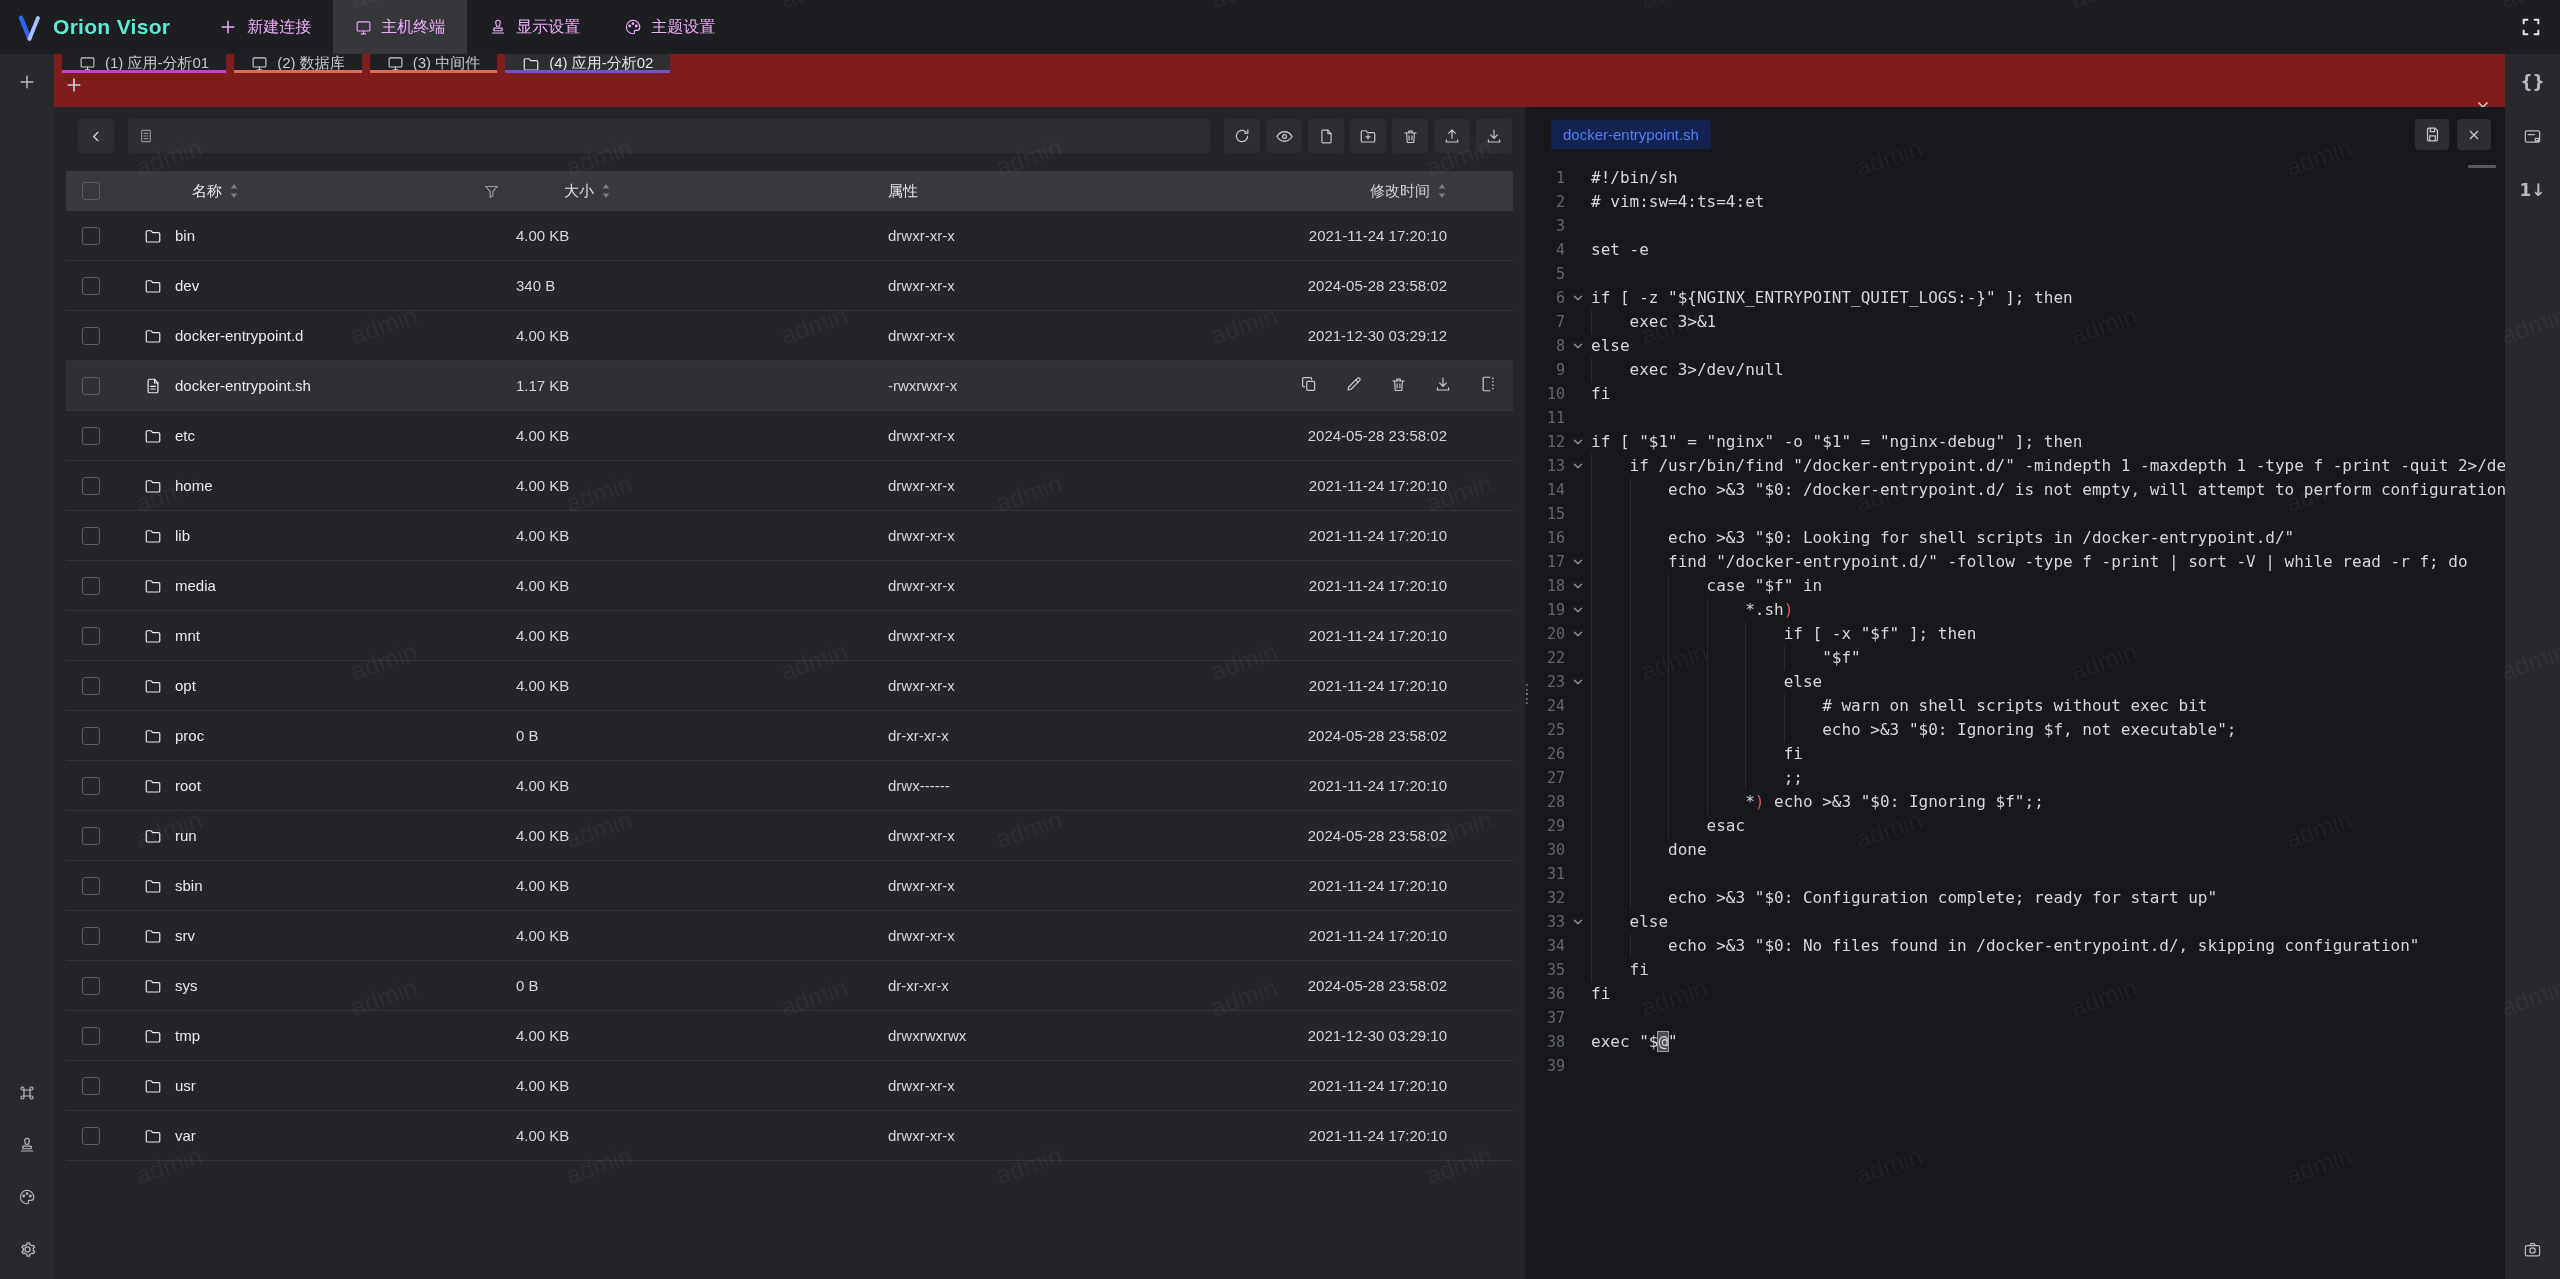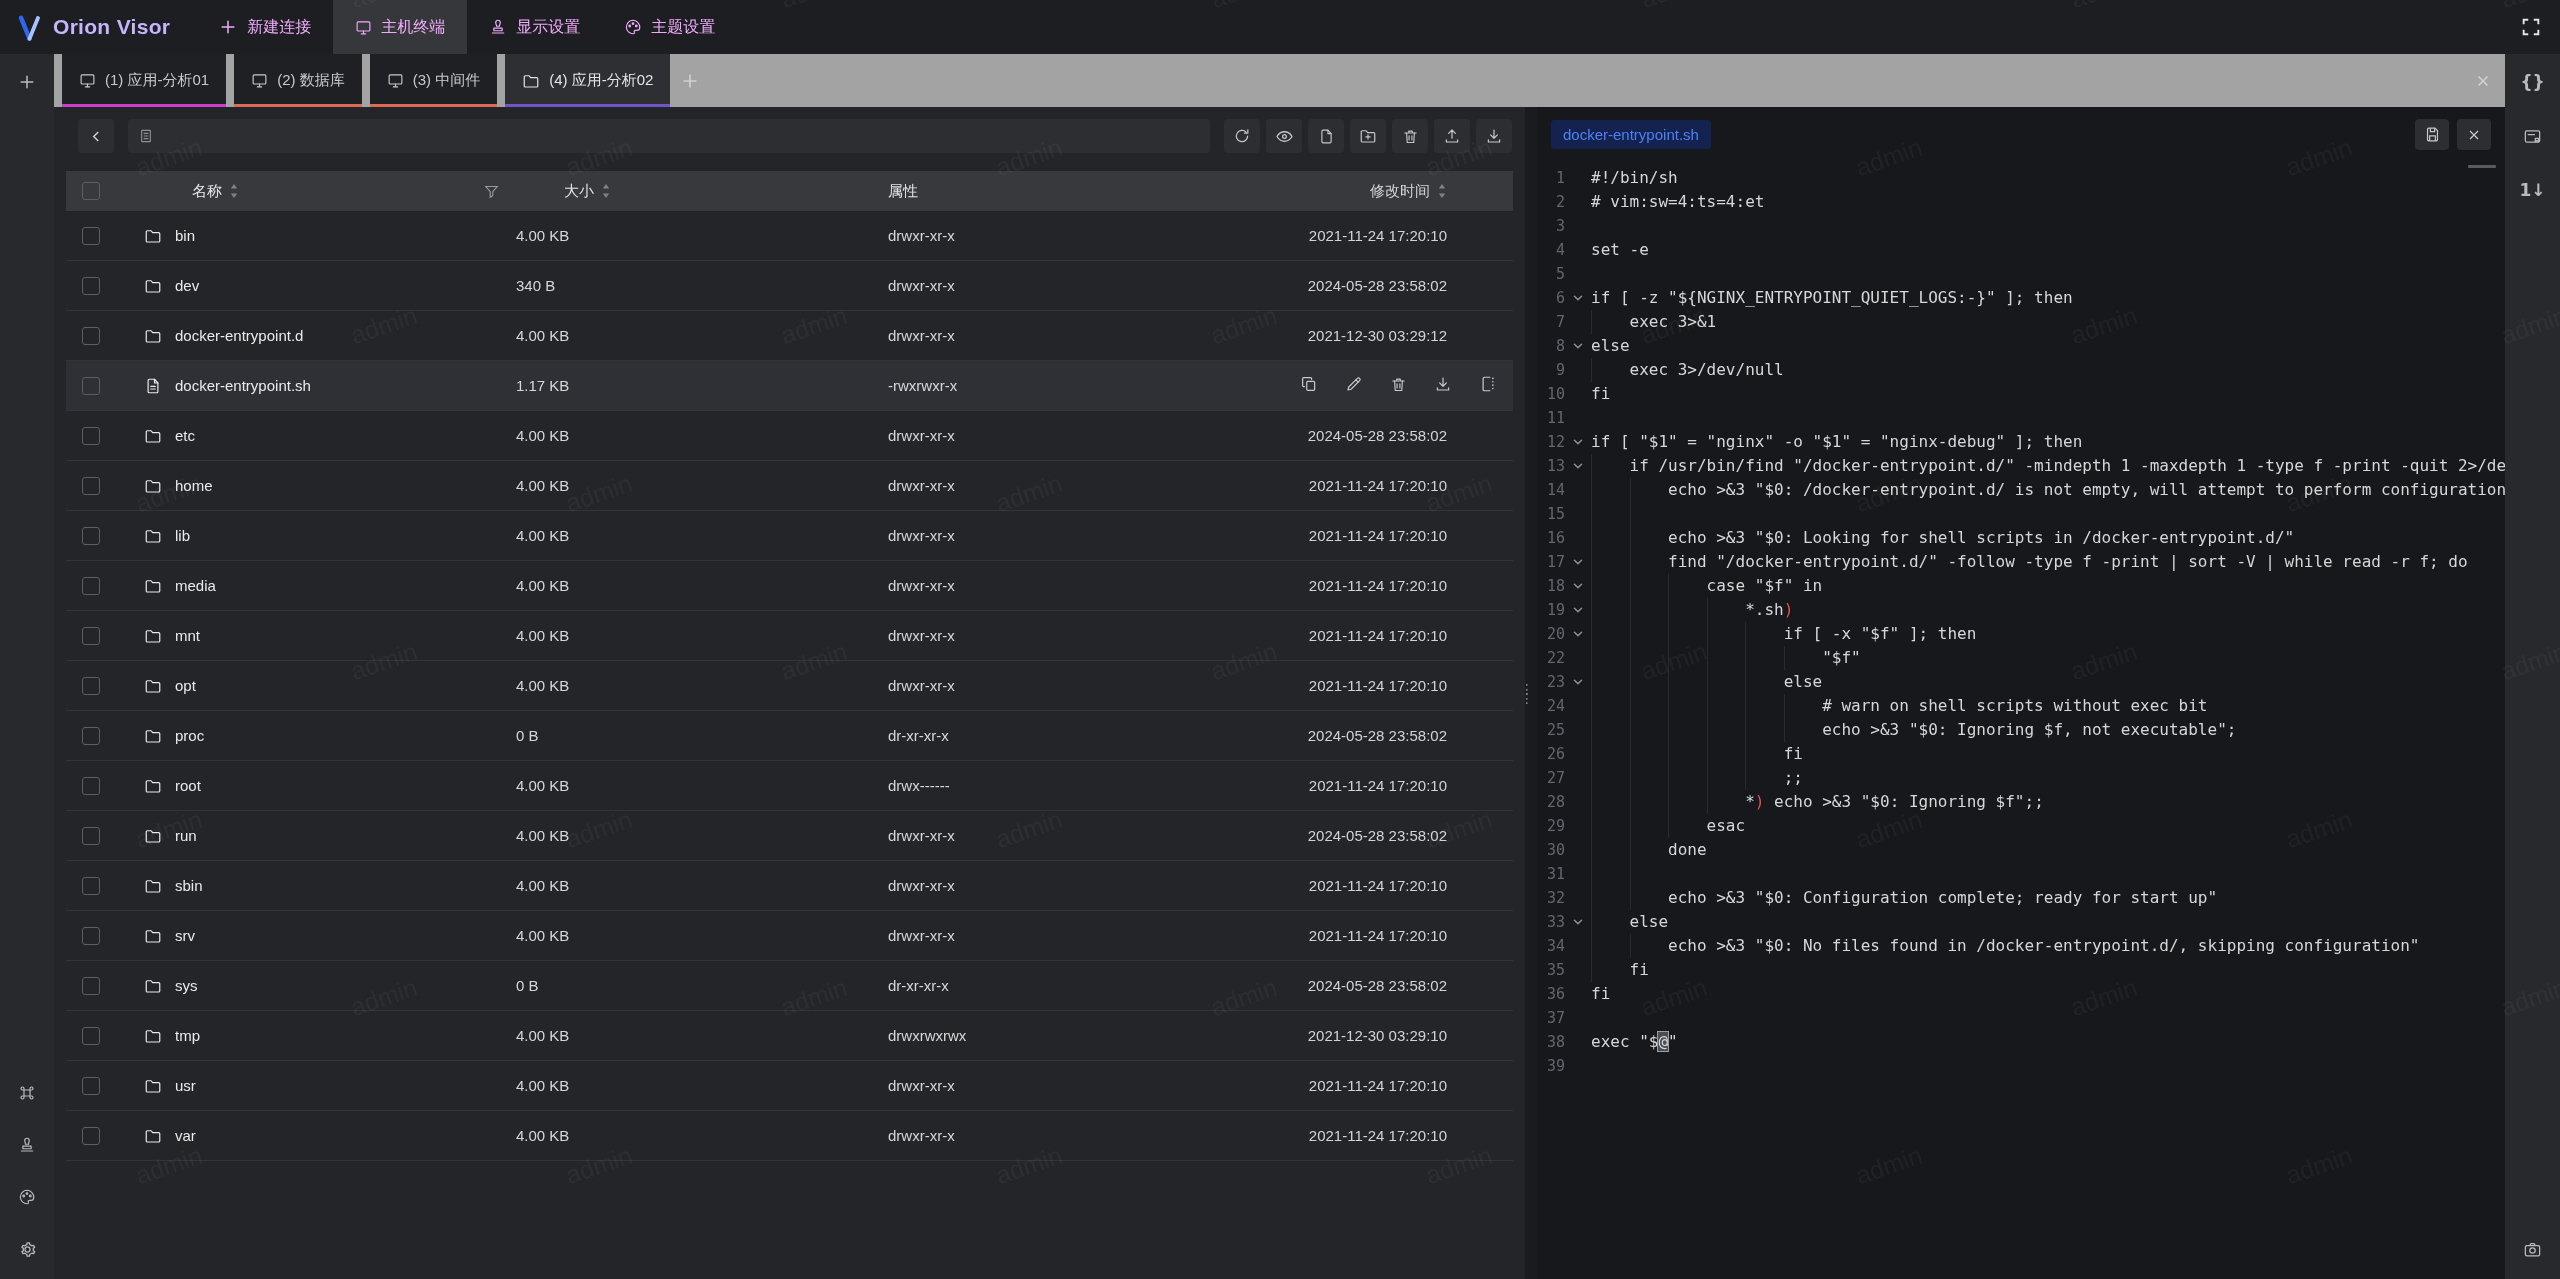--- a/index.html
+++ b/index.html
@@ -2,37 +2,37 @@
 <html><head>
 <meta charset="utf-8">
 <style>
   html,body{margin:0;padding:0;width:2560px;height:1279px;overflow:hidden;background:#1b1c1f;
     font-family:"Liberation Sans","DejaVu Sans",sans-serif;color:#dcdddf;-webkit-font-smoothing:antialiased;}
   .app{width:2560px;height:1279px;display:flex;flex-direction:column;position:relative;}
 
   
   .navbar{height:54px;background:#1d1e21;display:flex;align-items:stretch;flex-shrink:0;}
   .brand{display:flex;align-items:center;gap:10px;padding:0 26px 0 16px;}
-  .brand-name{font-size:21px;font-weight:bold;color:#c4b5fd;letter-spacing:.3px;}
+  .brand-name{font-size:21px;font-weight:bold;color:#5eead4;letter-spacing:.3px;}
   .nav-item{display:flex;align-items:center;gap:9px;padding:0 22px;font-size:16px;color:#f0abfc;cursor:pointer;}
   .nav-item.active{background:#36373b;}
   .nav-spacer{flex:1;}
   .nav-fs{display:flex;align-items:center;padding:0 18px;cursor:pointer;}
 
   
   .body-row{flex:1;display:flex;min-height:0;}
   .rail{width:54px;background:#28292d;display:flex;flex-direction:column;align-items:center;flex-shrink:0;}
   .rail.right{width:55px;}
   .rail .ric{width:36px;height:36px;display:flex;align-items:center;justify-content:center;cursor:pointer;color:#b9babc;}
   .rail-top{display:flex;flex-direction:column;gap:18px;padding-top:10px;align-items:center;}
   .rail-bottom{margin-top:auto;display:flex;flex-direction:column;gap:16px;padding-bottom:12px;align-items:center;}
   .main-col{flex:1;display:flex;flex-direction:column;min-width:0;}
 
   
-  .tabbar{height:53px;background:#a3a3a3;display:flex;align-items:stretch;flex-shrink:0;}
+  .tabbar{height:53px;background:#7f1d1d;display:flex;align-items:stretch;flex-shrink:0;flex-direction:column;}
   #tabs{display:flex;gap:8px;margin-left:8px;}
   .tab{position:relative;display:flex;align-items:center;gap:9px;padding:0 17px;background:#1f2023;
        font-size:15px;color:#c8c9cb;cursor:pointer;white-space:nowrap;}
   .tab.active{background:#2e2f33;color:#e4e5e7;}
   .tab-line{position:absolute;left:0;right:0;bottom:0;height:3px;}
   .tab-new{display:flex;align-items:center;justify-content:center;width:40px;cursor:pointer;background:none;border:none;}
   .tab-close{margin-left:auto;display:flex;align-items:center;justify-content:center;width:44px;cursor:pointer;background:none;border:none;}
 
   
   .content-row{flex:1;display:flex;min-height:0;}

